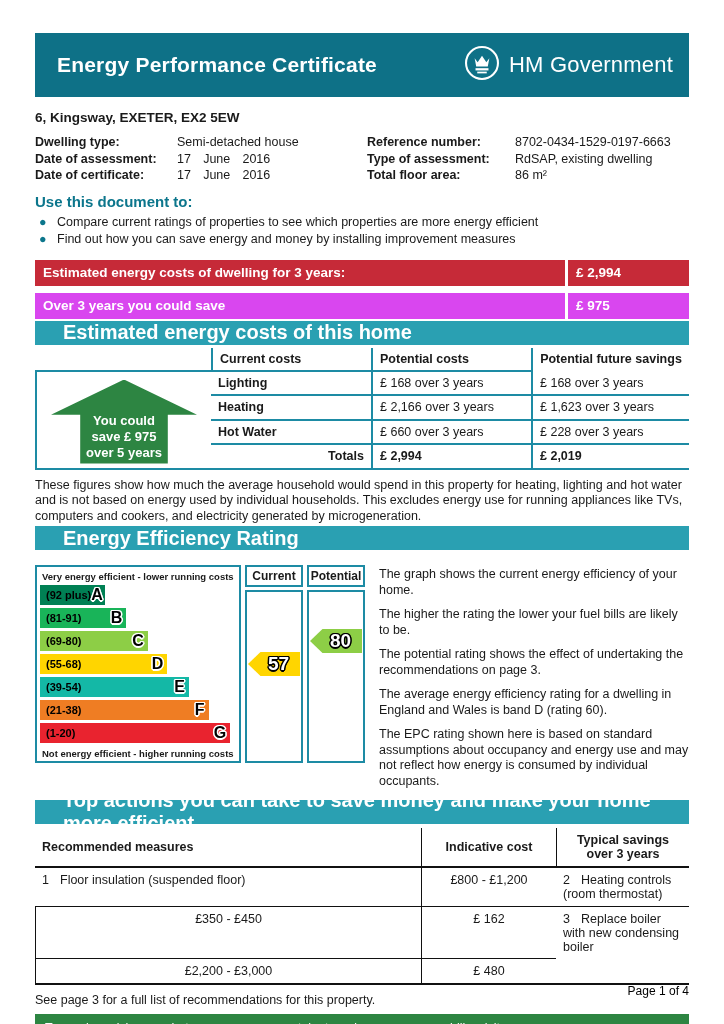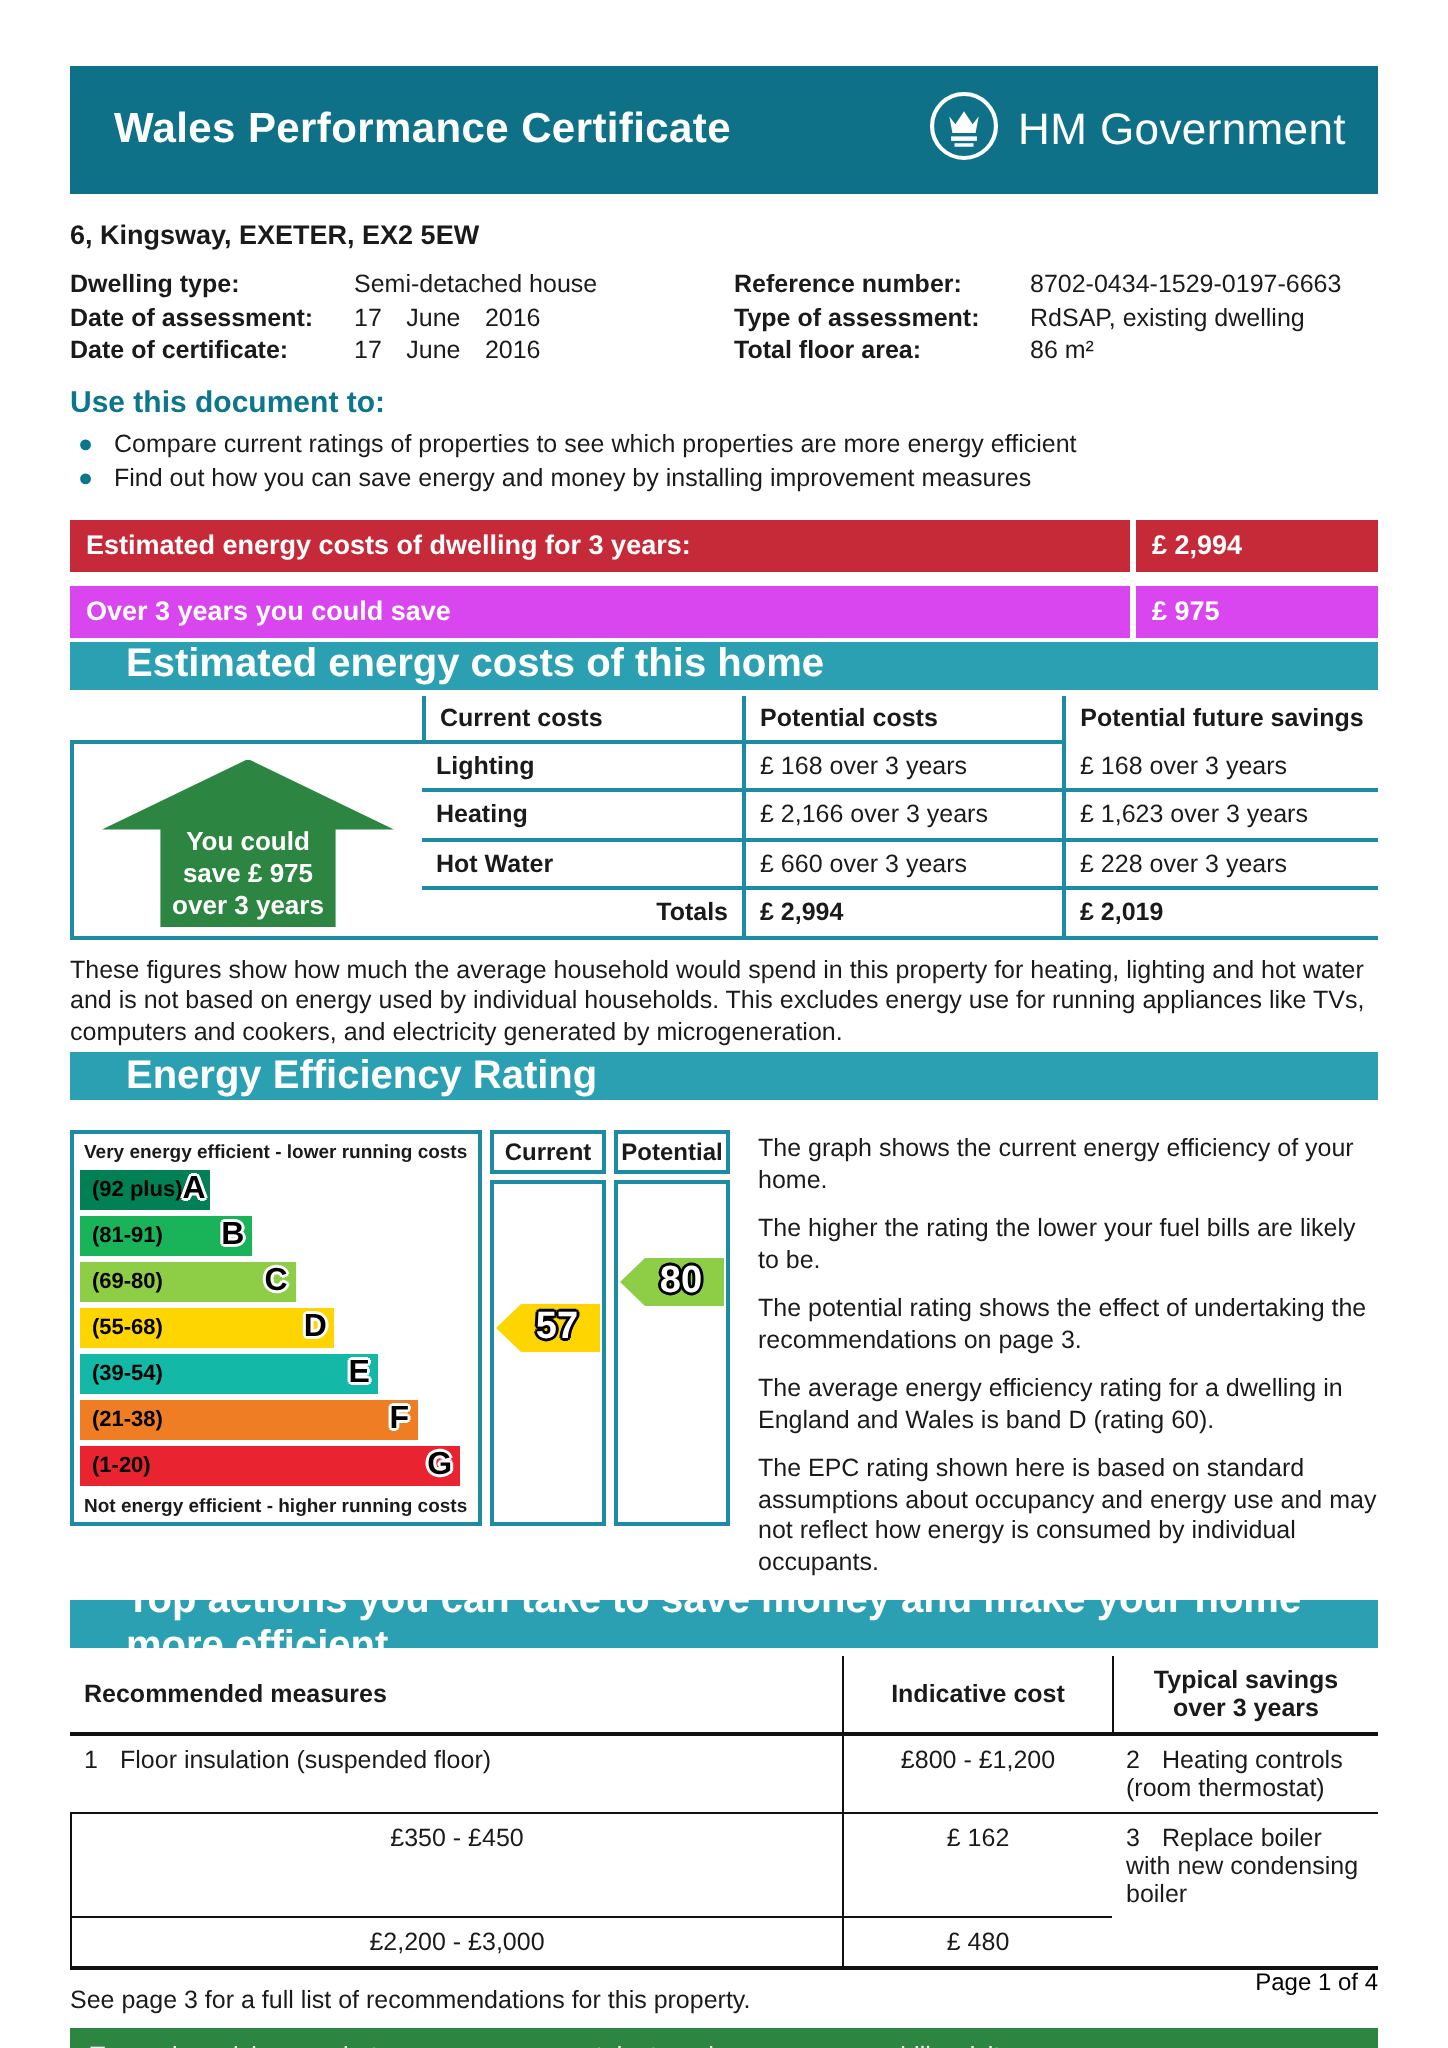--- a/index.html
+++ b/index.html
@@ -139,21 +139,21 @@
   }
 
   .footer-page { position:absolute; right:35px; bottom:26px; font-size:12px; color:#000; }
 </style>
 </head>
 <body>
 
 <div class="page">
 
   <div class="hdr-banner">
-    <div class="hdr-title">Wales Performance Certificate</div>
+    <div class="hdr-title">Energy Performance Certificate</div>
     <div class="hdr-logo">
       <span>
         <svg width="38" height="38" viewBox="0 0 44 44">
           <circle cx="22" cy="22" r="18.5" fill="none" stroke="#fff" stroke-width="2.4"></circle>
           <path d="M13.5 16.5 l3.5 4.5 5-7.5 5 7.5 3.5-4.5 -1.8 9.5 h-13.4 z" fill="#fff"></path>
           <rect x="14.5" y="28" width="15" height="2.6" fill="#fff"></rect>
           <rect x="16.5" y="32" width="11" height="2" fill="#fff"></rect>
         </svg>
       </span>
       <span class="hdr-logo-text">HM Government</span>
@@ -222,21 +222,21 @@
     <div class="ct-cell ct-vline ct-hline ct-head">Potential costs</div>
     <div class="ct-cell ct-vline ct-head ct-head-center">Potential future savings</div>
 
     <div class="ct-cell ct-hline ct-rowlabel">Lighting</div>
     <div class="ct-cell ct-vline ct-hline">£ 168 over 3 years</div>
     <div class="ct-cell ct-vline ct-hline">£ 168 over 3 years</div>
     <div class="ct-cell ct-vline ct-savings">
       <div class="house-arrow">
         <span>You could</span>
         <span>save £ 975</span>
-        <span>over 3 years</span>
+        <span>over 5 years</span>
       </div>
     </div>
 
     <div class="ct-cell ct-hline ct-rowlabel">Heating</div>
     <div class="ct-cell ct-vline ct-hline">£ 2,166 over 3 years</div>
     <div class="ct-cell ct-vline ct-hline">£ 1,623 over 3 years</div>
 
     <div class="ct-cell ct-hline ct-rowlabel">Hot Water</div>
     <div class="ct-cell ct-vline ct-hline">£ 660 over 3 years</div>
     <div class="ct-cell ct-vline ct-hline">£ 228 over 3 years</div>

